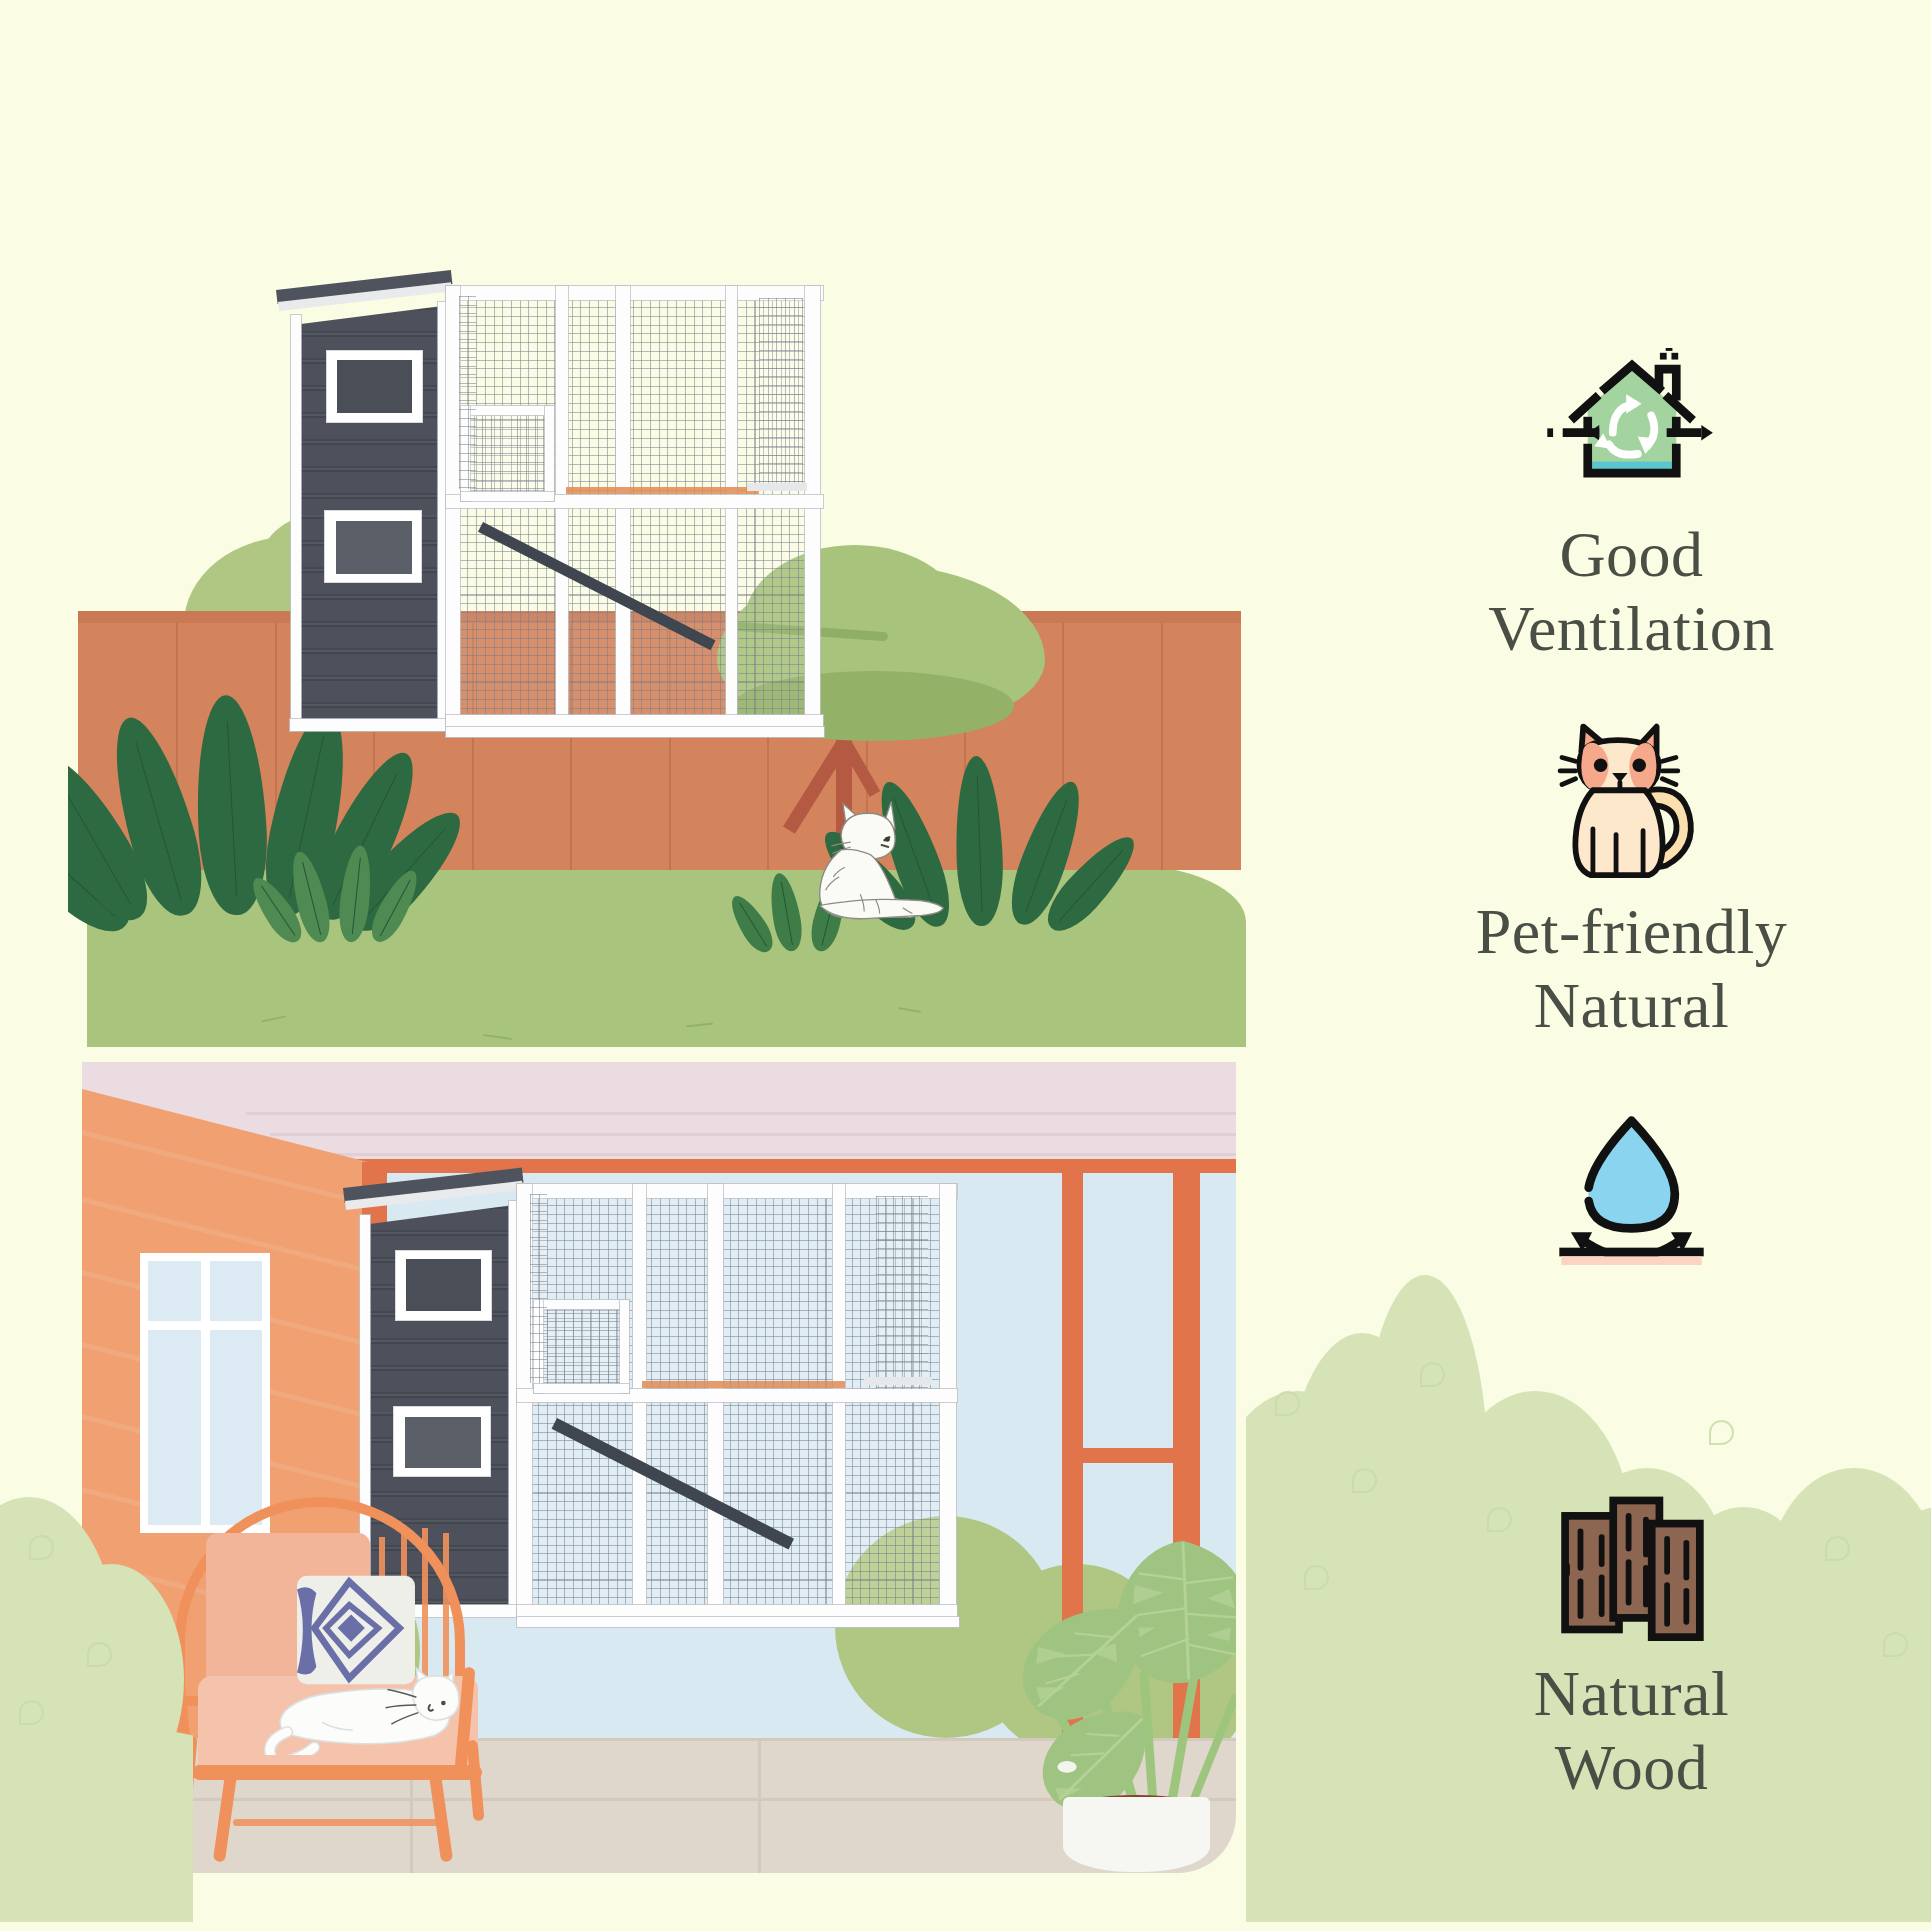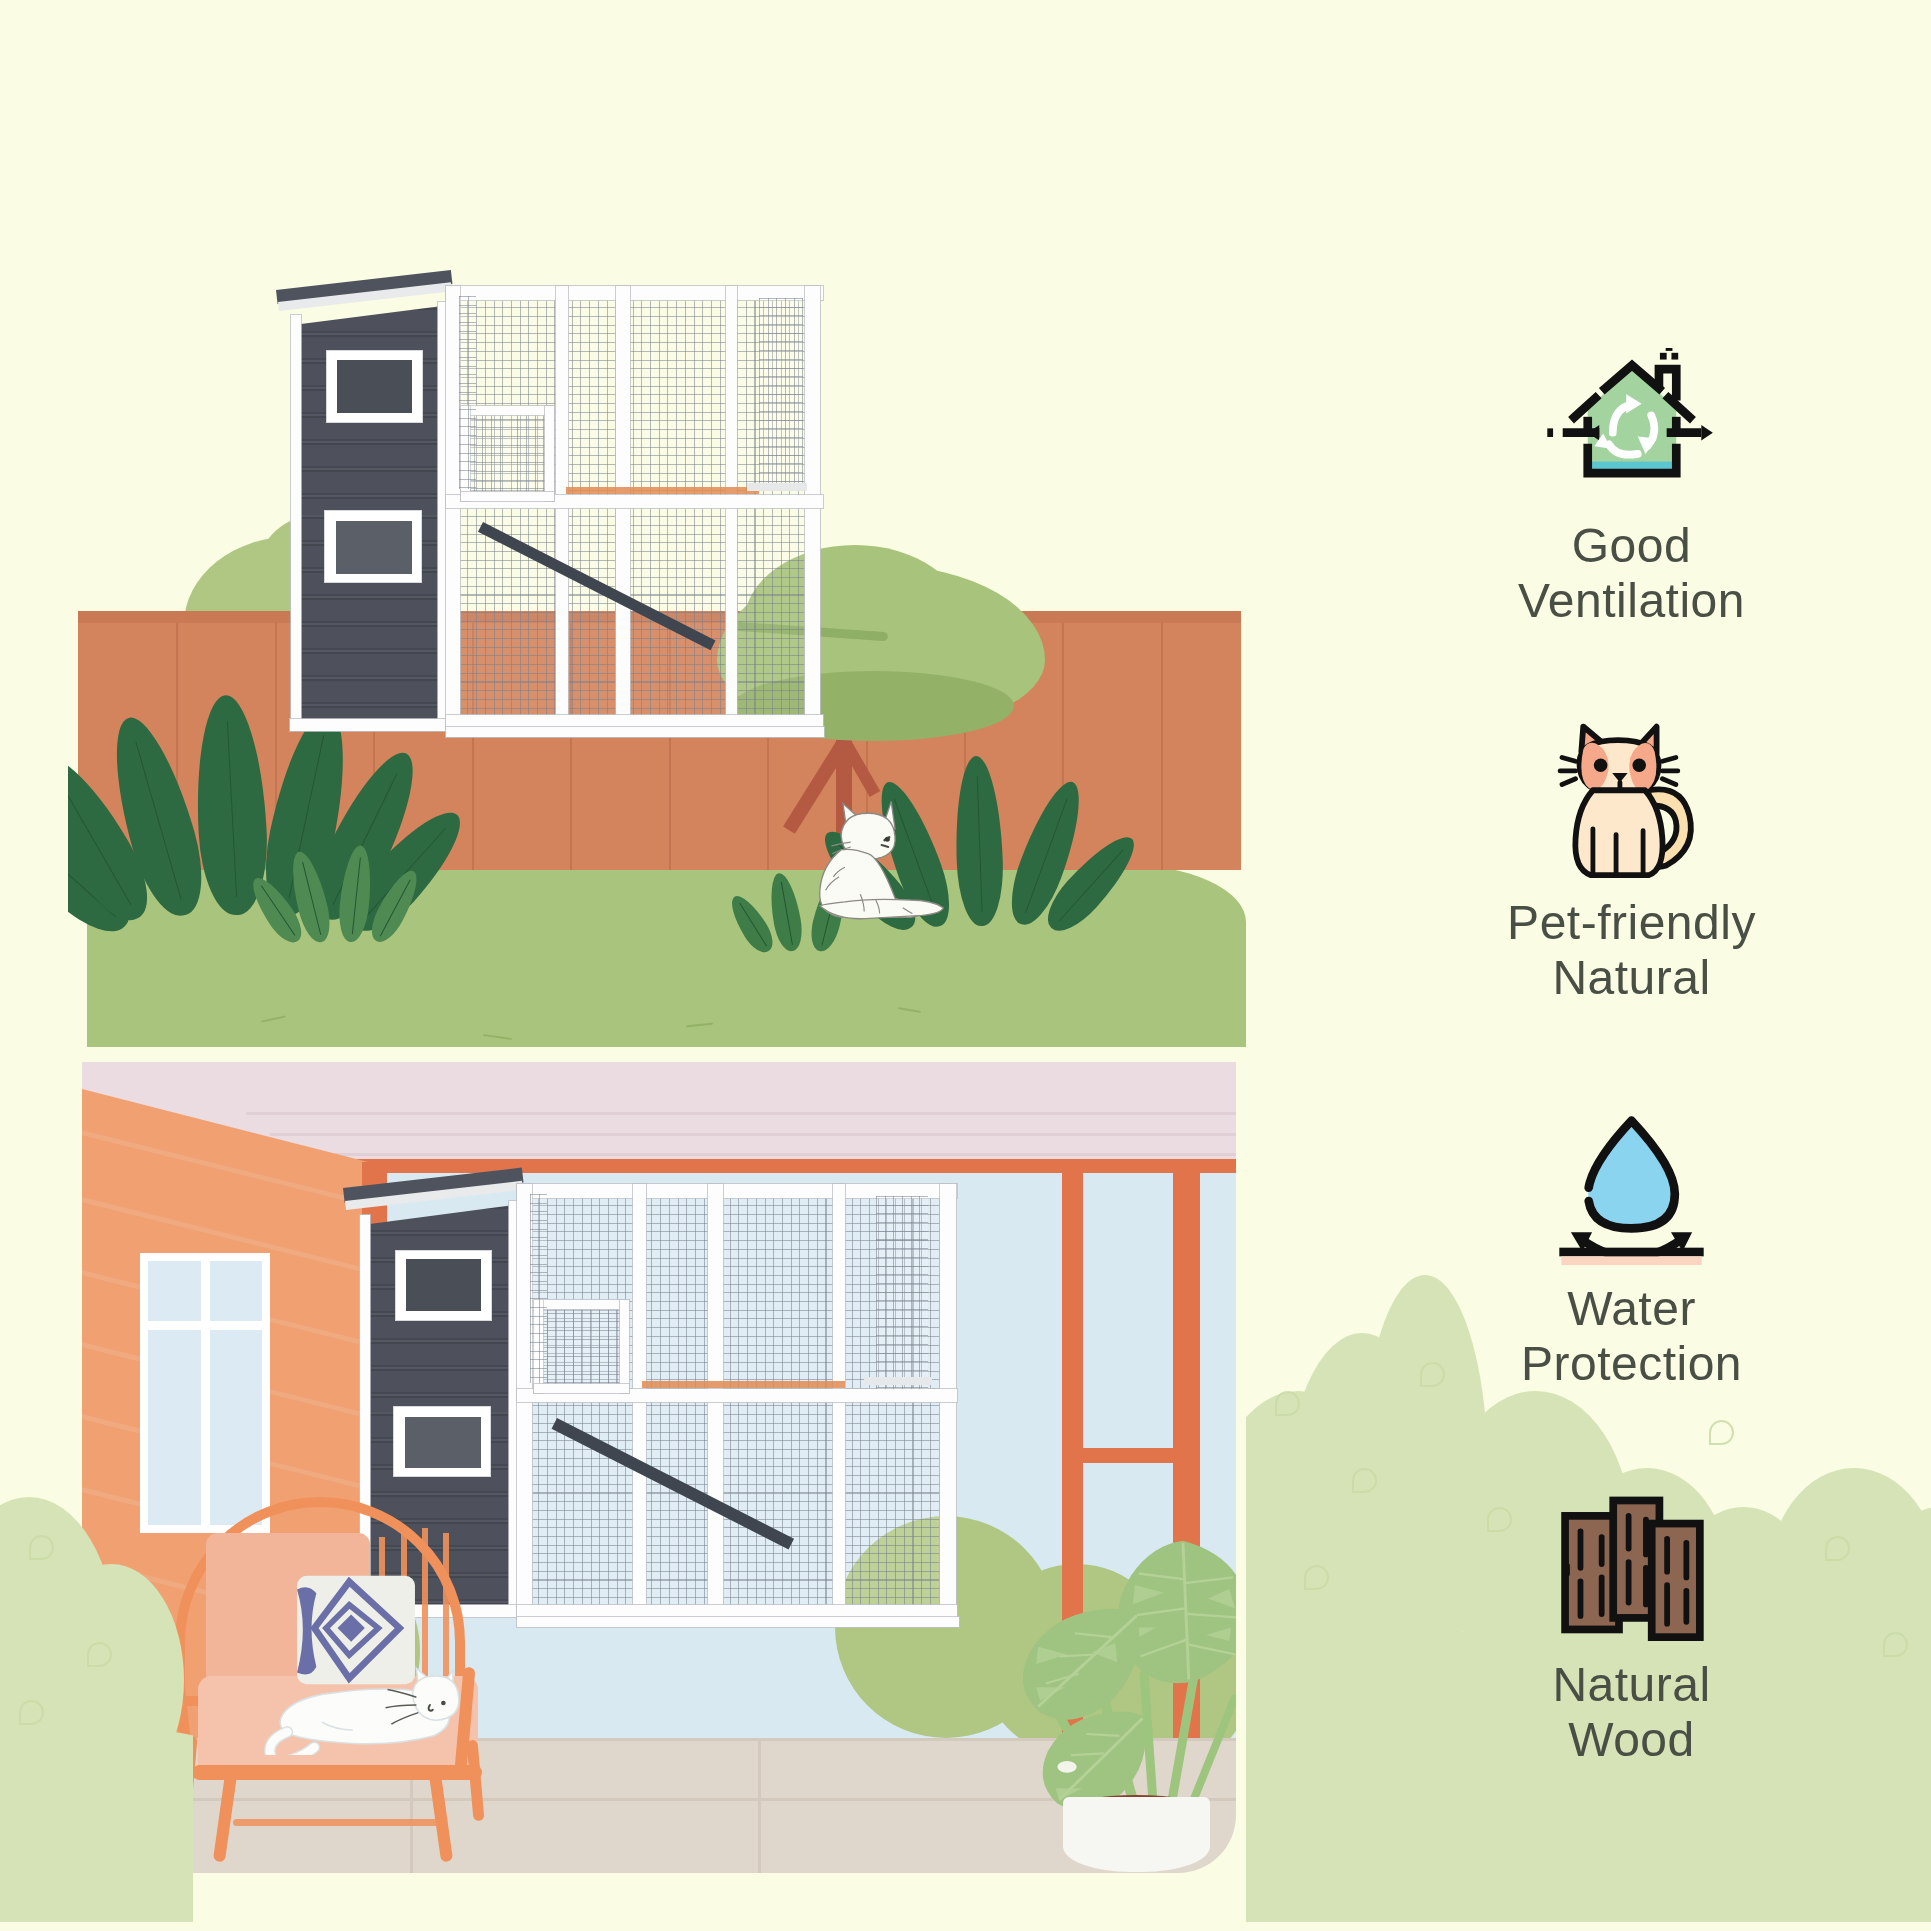--- a/index.html
+++ b/index.html
@@ -122,24 +122,24 @@
   .pot{position:absolute;background:#F6F6F2;border-radius:5.8px 5.8px 46% 46% / 5.8px 5.8px 34% 34%;}
   .pot-soil{position:absolute;background:#8A4030;border-radius:50%;}
   .stem{position:absolute;background:#9DC57E;transform-origin:50% 100%;border-radius:3.9px;}
 
   
   #features{position:absolute;left:1361px;top:348px;width:541px;height:1506px;}
   .feature{position:absolute;left:0;width:541px;text-align:center;}
   .feature .ficon{position:relative;margin:0 auto;}
   .feature .flabel{
     margin-top:11.6px;
-    font-size:48px;
+    font-size:64px;
     line-height:1.16;
     color:#4A4F46;
-    font-family:Liberation Sans, sans-serif;
+    font-family:Liberation Serif, serif;
     font-weight:300;
     letter-spacing:0.5px;
     white-space:pre-line;
   }
 
   
   .deco-bush{position:absolute;background:#D5E3B6;border-radius:50%;}
   .deco-ground{position:absolute;background:#D5E3B6;}
   .deco-sq{position:absolute;border:2.9px solid #C9DAA6;border-radius:50% 50% 50% 0;opacity:.85;}
 </style>
@@ -594,22 +594,20 @@
         <path d="M95 10 Q140 58 140 86 Q140 122 95 122 Q50 122 50 86 Q50 58 95 10 Z" fill="#8AD4F0" stroke="#111111" stroke-width="9" stroke-linejoin="round" stroke-linecap="round" stroke-dasharray="214 14 6 0"></path>
         <g stroke="#111111" stroke-width="9" fill="none" stroke-linecap="round">
           <path d="M44 134 Q95 170 146 134"></path>
         </g>
         <path d="M32 126 L54 126 L44 146 Z" fill="#111111"></path>
         <path d="M136 126 L158 126 L148 146 Z" fill="#111111"></path>
         <rect x="20" y="142" width="150" height="9" fill="#111111"></rect>
         <rect x="22" y="151" width="146" height="16" fill="#FBD5C2"></rect>
         <rect x="20" y="166" width="150" height="9" fill="#111111"></rect>
       </svg>
-      <div class="flabel">Water
-Protection</div>
     </div>
 
     <div class="feature" style="top:1139px;">
       <svg class="ficon" width="183" height="154" viewBox="0 0 190 160">
         <rect x="26" y="30" width="56" height="118" fill="#8D6651" stroke="#111111" stroke-width="8"></rect>
         <rect x="76" y="14" width="48" height="122" fill="#8D6651" stroke="#111111" stroke-width="8"></rect>
         <rect x="116" y="38" width="50" height="118" fill="#8D6651" stroke="#111111" stroke-width="8"></rect>
         <g stroke="#111111" stroke-width="6" stroke-linecap="round">
           <path d="M42 46 L42 84"></path>
           <path d="M42 98 L42 134"></path>

